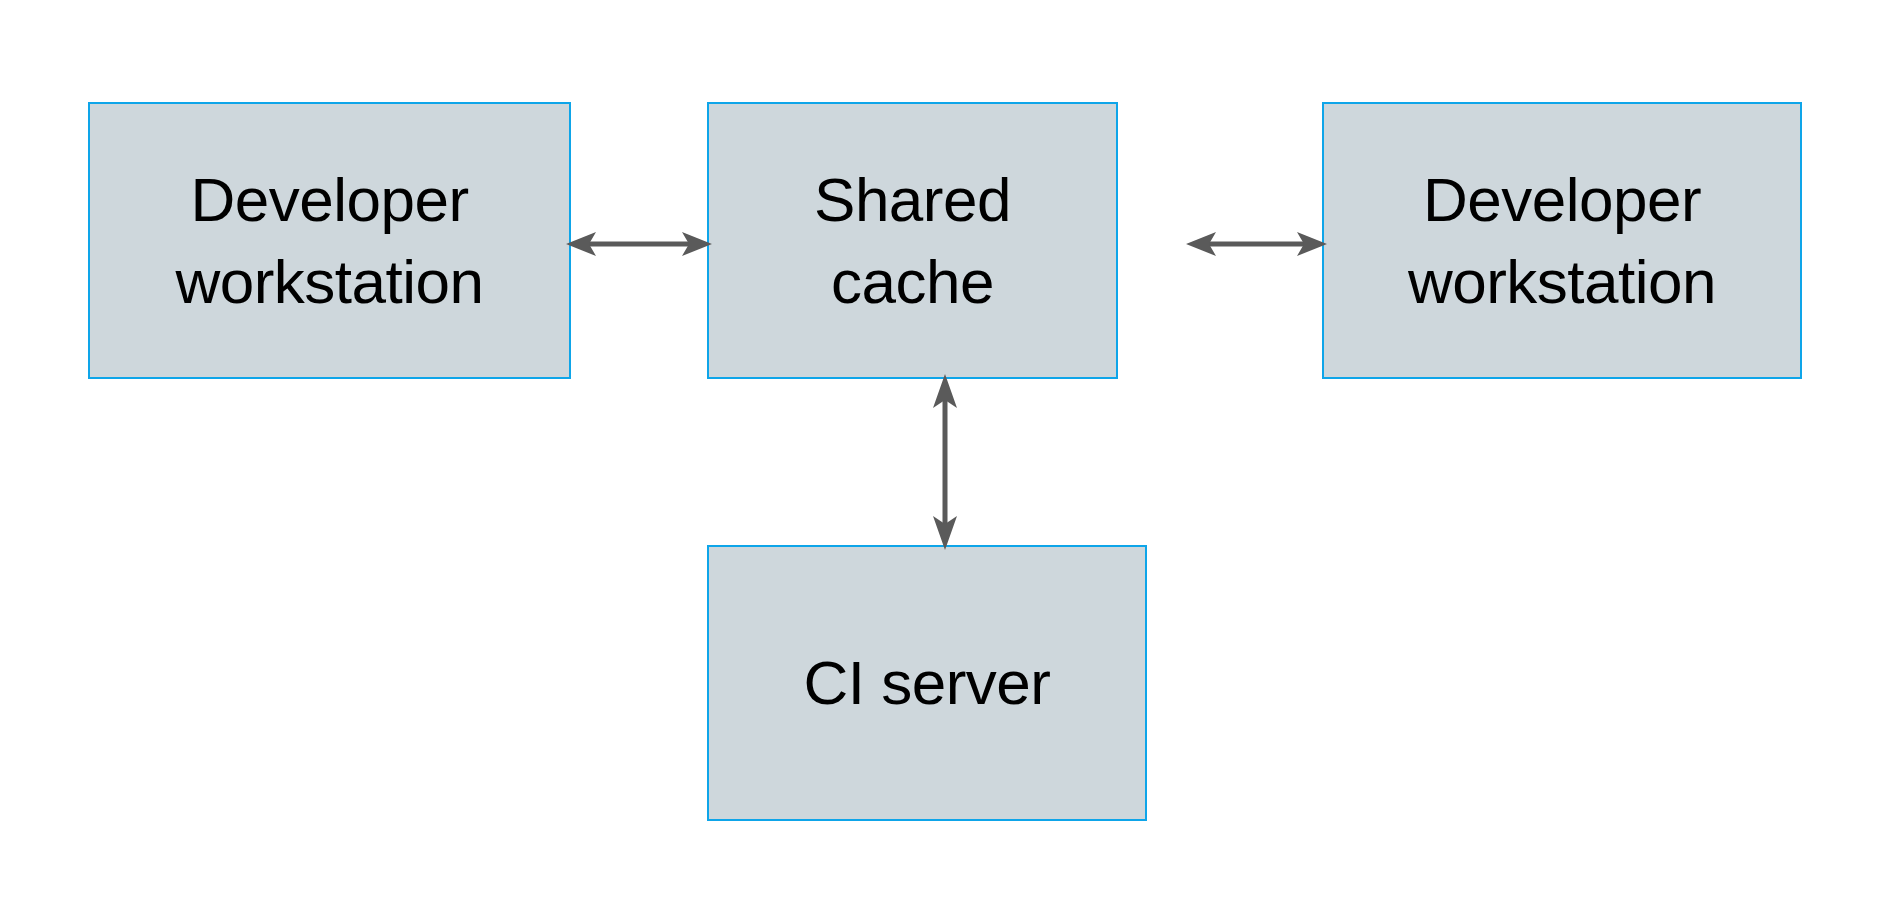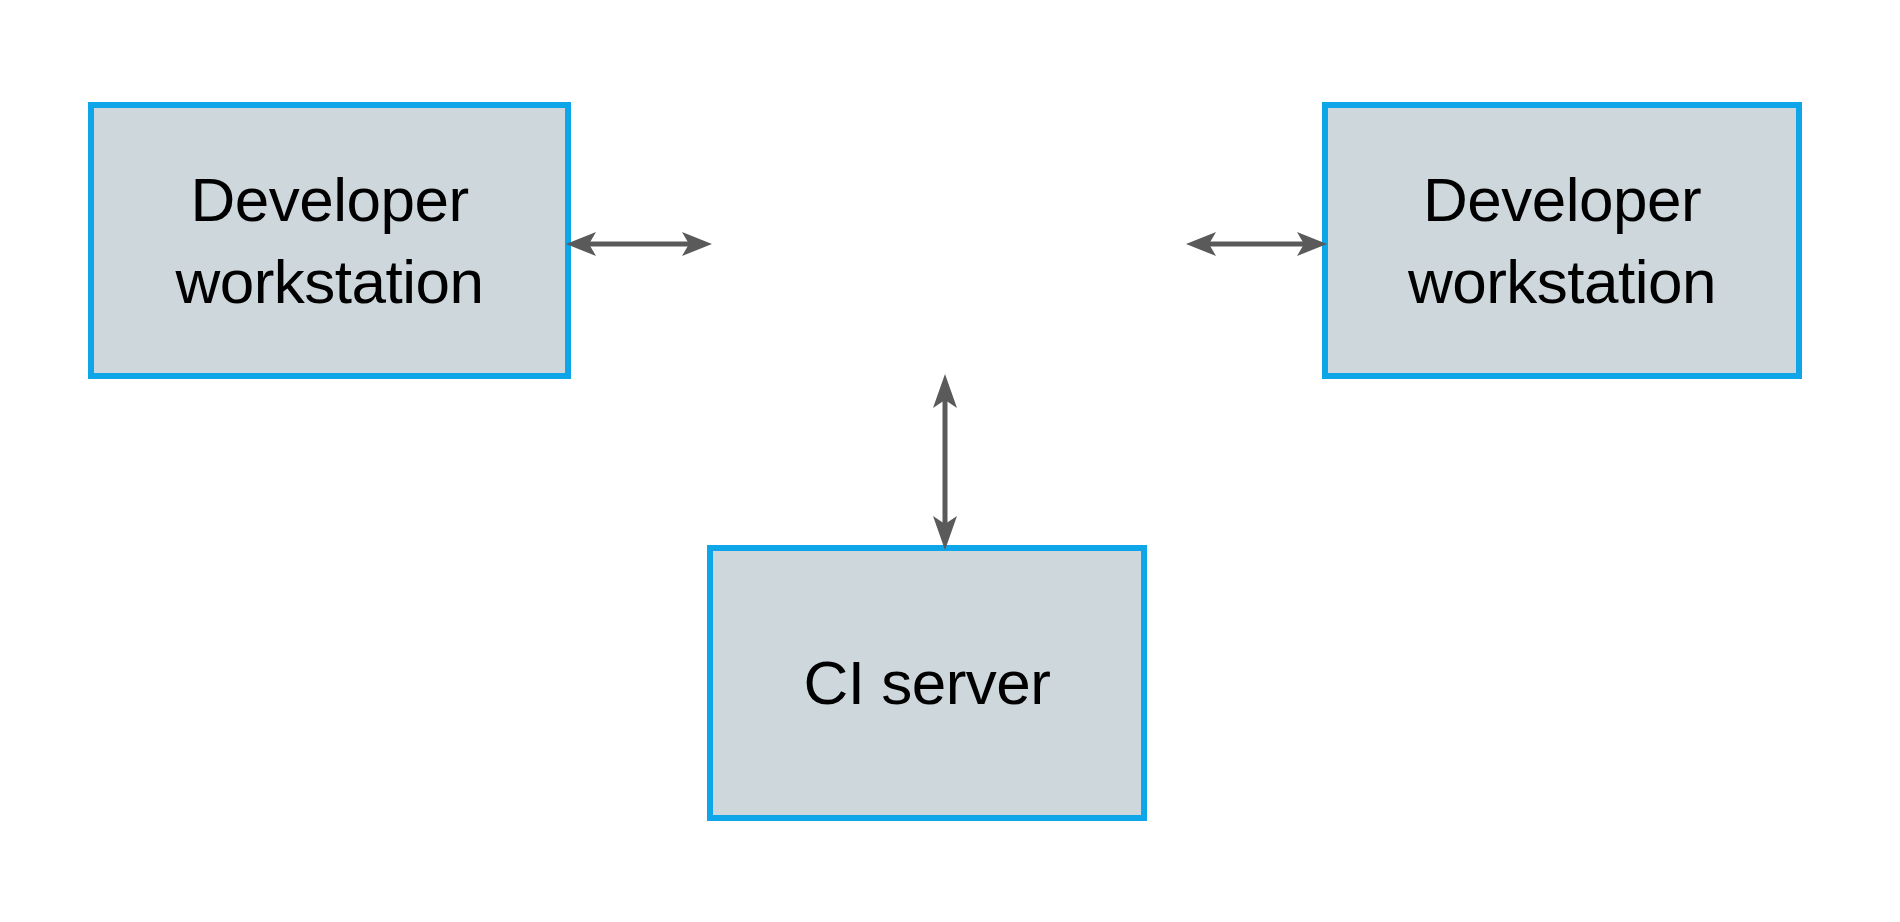--- a/index.html
+++ b/index.html
@@ -15,21 +15,21 @@
     position: relative;
     width: 1900px;
     height: 922px;
     background: #ffffff;
     overflow: hidden;
   }
   .node {
     position: absolute;
     box-sizing: border-box;
     background: #ced7dc;
-    border: 6px solid #0ea5e9;
+    border: 2px solid #0ea5e9;
     display: flex;
     align-items: center;
     justify-content: center;
     text-align: center;
   }
   .node-label {
     font-size: 62px;
     line-height: 1.32;
     color: #000000;
     font-weight: 400;
@@ -55,20 +55,24 @@
 </head>
 <body>
 
 <div id="canvas">
 
   <div class="node" id="node-dev-left">
     <span class="node-label">Developer
 workstation</span>
   </div>
 
+  <div class="node" id="node-cache">
+    <span class="node-label">Shared
+cache</span>
+  </div>
 
   <div class="node" id="node-dev-right">
     <span class="node-label">Developer
 workstation</span>
   </div>
 
   <div class="node" id="node-ci">
     <span class="node-label">CI server</span>
   </div>
 

